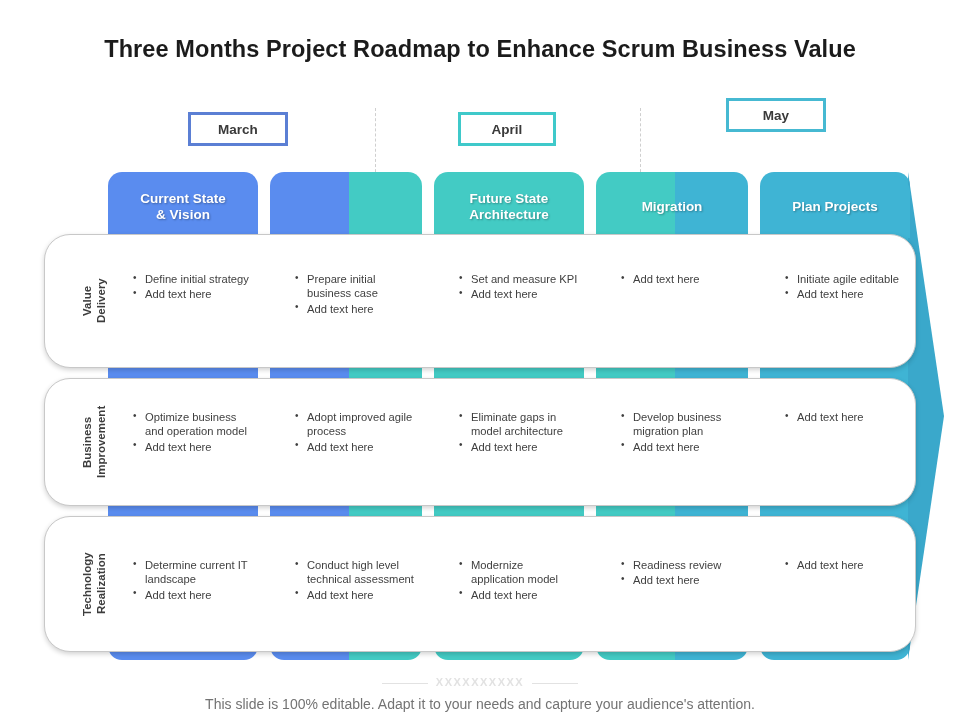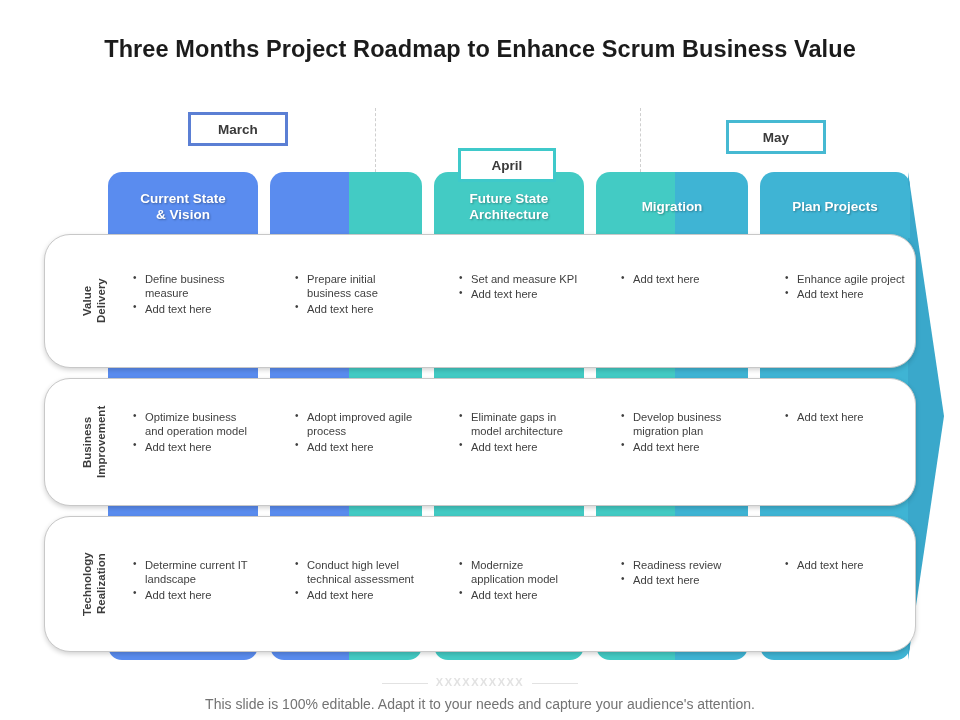--- a/index.html
+++ b/index.html
@@ -48,21 +48,21 @@
     align-items: center;
     justify-content: center;
     font-size: 13.5px;
     font-weight: 700;
     color: #3a3a3a;
     box-sizing: border-box;
     z-index: 6;
   }
   #month-march { left: 188px; top: 112px; width: 100px; border-color: #5b7fd4; }
   #month-april { left: 458px; top: 112px; width: 98px;  border-color: #3fc9ca; }
-  #month-may   { left: 726px; top: 120px; width: 100px; border-color: #46b9d2; }
+  #month-may   { left: 726px; top: 98px; width: 100px; border-color: #46b9d2; }
 
   
   .divider {
     position: absolute;
     width: 1px;
     border-left: 1px dashed #cfcfcf;
     z-index: 1;
   }
   #divider-1 { left: 375px; top: 108px; height: 110px; }
   #divider-2 { left: 640px; top: 108px; height: 110px; }
@@ -213,21 +213,21 @@
 <body>
 
 <div class="slide">
 
   <div class="title">Three Months Project Roadmap to Enhance Scrum Business Value</div>
 
   <div class="divider" id="divider-1"></div>
   <div class="divider" id="divider-2"></div>
 
   <div class="month-box" id="month-march" style="border-color: rgb(91, 127, 212);">March</div>
-  <div class="month-box" id="month-april" style="border-color: rgb(63, 201, 202); margin-top: 36px;">April</div>
+  <div class="month-box" id="month-april" style="border-color: rgb(63, 201, 202);">April</div>
   <div class="month-box" id="month-may" style="border-color: rgb(70, 185, 210);">May</div>
 
   <div class="track-layer" id="track-layer">
       <div class="track" style="left: 108px; width: 150px; background: rgb(90, 140, 239);"></div>
       <div class="track" style="left: 270px; width: 152px; background: linear-gradient(90deg, rgb(90, 140, 239) 0%, rgb(90, 140, 239) 52%, rgb(67, 203, 196) 52%, rgb(67, 203, 196) 100%);"></div>
       <div class="track" style="left: 434px; width: 150px; background: rgb(67, 203, 196);"></div>
       <div class="track" style="left: 596px; width: 152px; background: linear-gradient(90deg, rgb(67, 203, 196) 0%, rgb(67, 203, 196) 52%, rgb(63, 180, 212) 52%, rgb(63, 180, 212) 100%);"></div>
       <div class="track" style="left: 760px; width: 150px; background: rgb(63, 180, 212);"></div>
     </div>
 
@@ -255,21 +255,21 @@
   <div class="row-label" id="row-label-1" style="white-space: pre-line;">Value
 Delivery</div>
   <div class="row-label" id="row-label-2" style="white-space: pre-line;">Business
 Improvement</div>
   <div class="row-label" id="row-label-3" style="white-space: pre-line;">Technology
 Realization</div>
 
   <div id="cells-layer">
       <div class="cell" style="left: 133px; top: 272px; width: 120px;">
         <ul>
-          <li>Define business measure</li>
+          <li>Define initial strategy</li>
           <li>Add text here</li>
         </ul>
       </div>
       <div class="cell" style="left: 295px; top: 272px; width: 122px;">
         <ul>
           <li>Prepare initial business case</li>
           <li>Add text here</li>
         </ul>
       </div>
       <div class="cell" style="left: 459px; top: 272px; width: 120px;">
@@ -278,21 +278,21 @@
           <li>Add text here</li>
         </ul>
       </div>
       <div class="cell" style="left: 621px; top: 272px; width: 122px;">
         <ul>
           <li>Add text here</li>
         </ul>
       </div>
       <div class="cell" style="left: 785px; top: 272px; width: 120px;">
         <ul>
-          <li>Enhance agile project</li>
+          <li>Initiate agile editable</li>
           <li>Add text here</li>
         </ul>
       </div>
       <div class="cell" style="left: 133px; top: 410px; width: 120px;">
         <ul>
           <li>Optimize business and operation model</li>
           <li>Add text here</li>
         </ul>
       </div>
       <div class="cell" style="left: 295px; top: 410px; width: 122px;">

